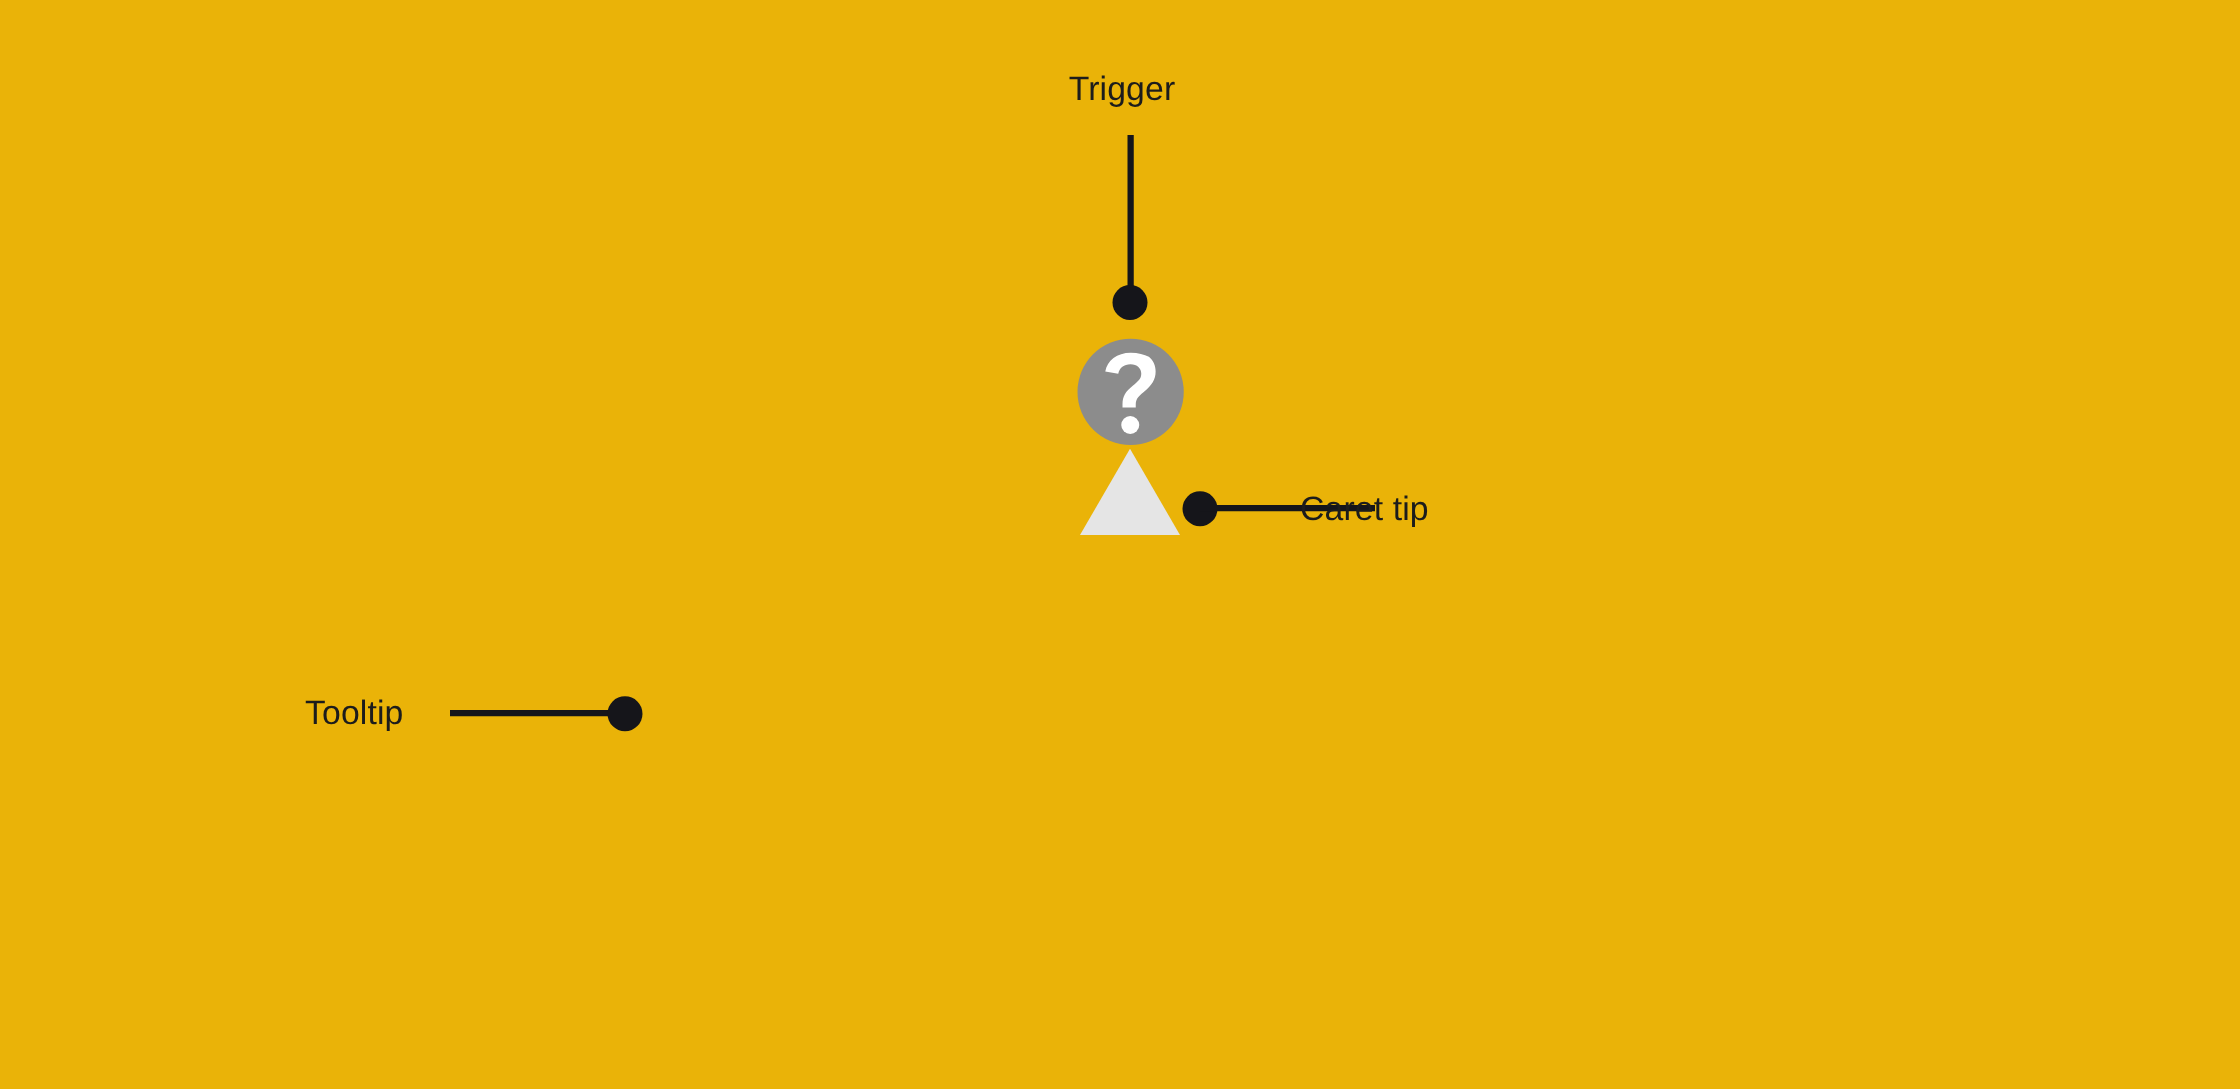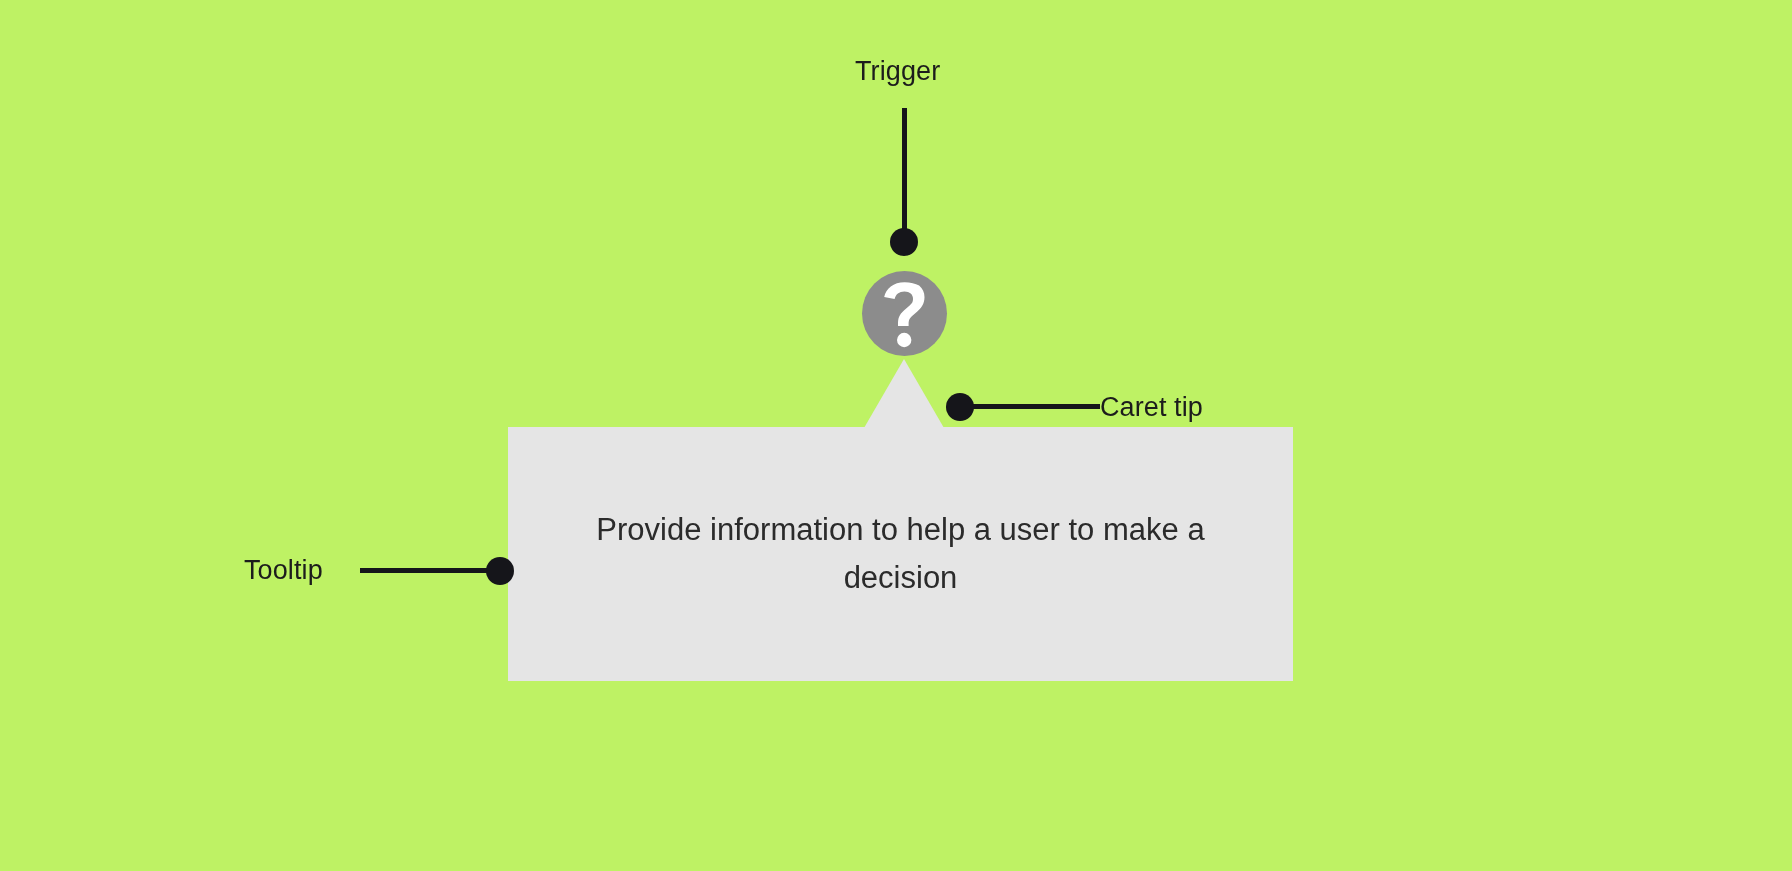--- a/index.html
+++ b/index.html
@@ -11,21 +11,21 @@
     height: 871px;
     background: #f7f8fa;
     font-family: "Liberation Sans", "DejaVu Sans", sans-serif;
     overflow: hidden;
   }
 
   #canvas {
     position: relative;
     width: 1792px;
     height: 871px;
-    background: #bef264;
+    background: #eab308;
   }
 
   
   .anno-label {
     position: absolute;
     font-size: 27px;
     line-height: 1;
     color: #1c1c1c;
     white-space: nowrap;
     letter-spacing: 0.1px;
@@ -116,25 +116,22 @@
       <circle cx="27.2" cy="60" r="7.2" fill="#ffffff"></circle>
     </svg>
   </div>
 
   <div id="tooltip-caret"></div>
 
   <div class="anno-dot" style="left:946px; top:393px;"></div>
 
   <div class="anno-line-h" style="left:960px; top:404px; width:140px;"></div>
 
-  <div class="anno-label" style="left:1100px; top:394px;text-align:right;">Caret tip</div>
+  <div class="anno-label" style="left:1040px; top:394px;text-align:right;">Caret tip</div>
 
-  <div id="tooltip-box">
-    <div id="tooltip-text">Provide information to help a user to make a decision</div>
-  </div>
 
   <div class="anno-label" style="left:244px; top:557px;">Tooltip</div>
 
   <div class="anno-line-h" style="left:360px; top:568px; width:140px;"></div>
 
   <div class="anno-dot" style="left:486px; top:557px;"></div>
 
 </div>
 
 </body></html>

